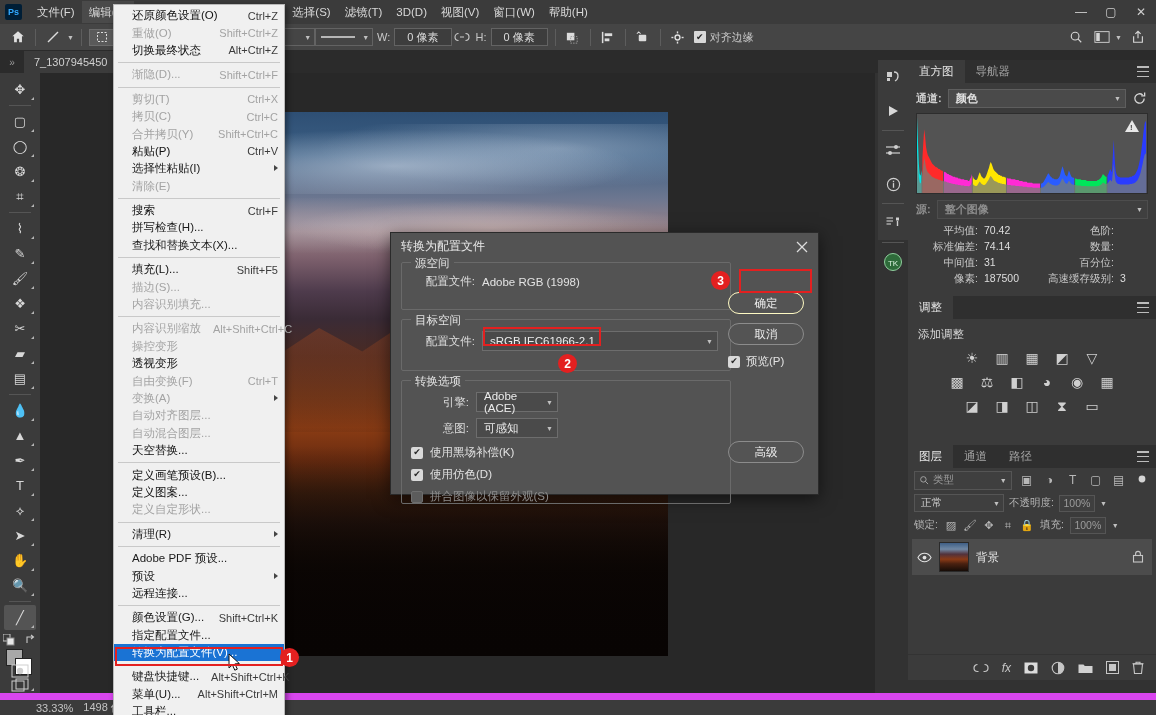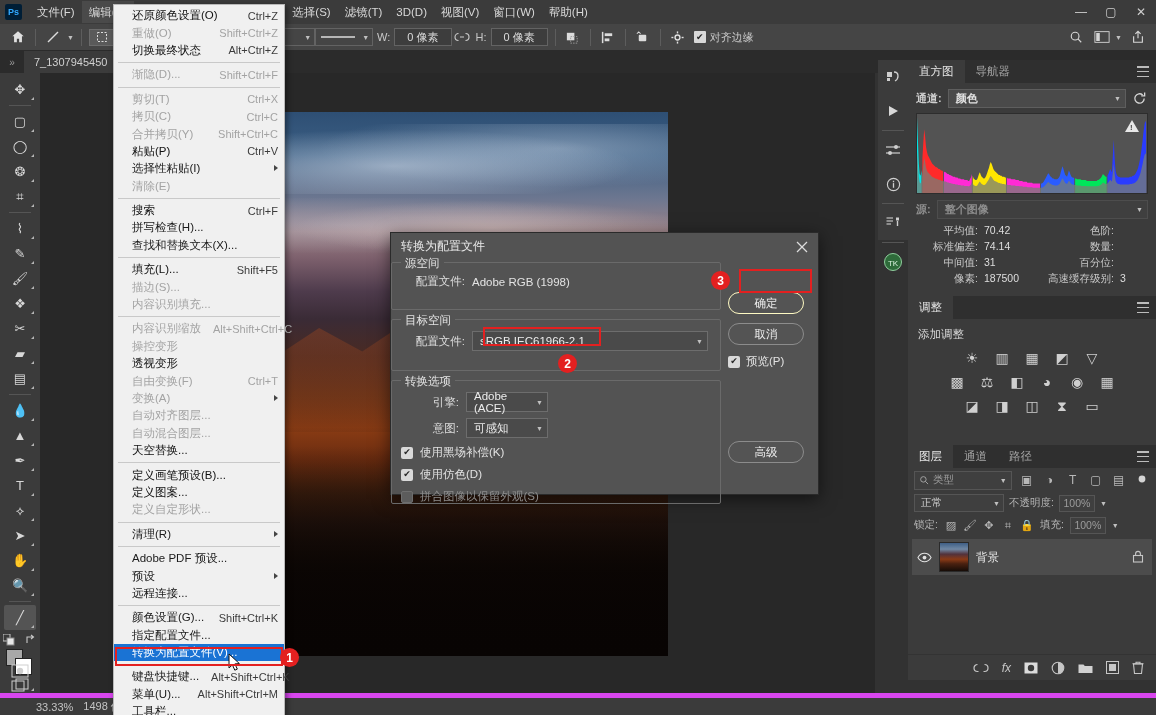--- a/index.html
+++ b/index.html
@@ -265,21 +265,21 @@
     background: #3b3b3b; display: flex; align-items: center;
     justify-content: flex-end; gap: 13px; padding-right: 12px;
     border-top: 1px solid #333;
   }
   .foot-ico { color: #c6c6c6; display: flex; align-items: center; }
 
   
   .statusbar {
     position: absolute; left: 0; bottom: 0; width: 1156px; height: 22px;
     background: #3b3b3b; display: flex; align-items: center;
-    font-size: 11px; color: #c4c4c4; border-top: 5px solid #d946ef;
+    font-size: 11px; color: #c4c4c4; border-top: 7px solid #d946ef;
   }
   .statusbar .zoom { margin-left: 36px; }
   .statusbar .dims { margin-left: 10px; }
 
   
   .dropdown {
     position: absolute; left: 113px; top: 4px; width: 172px;
     background: #f0f0f0; color: #1a1a1a;
     border: 1px solid #b9b9b9; box-shadow: 2px 2px 6px rgba(0,0,0,0.45);
     padding: 2px 0; z-index: 60;
@@ -313,21 +313,21 @@
   }
   .dlg-title {
     height: 27px; display: flex; align-items: center; padding: 0 6px 0 10px;
     font-size: 12px; color: #e8e8e8; background: #535353;
   }
   .dlg-title .t { flex: 1; }
   .dlg-close {
     width: 20px; height: 20px; display: flex; align-items: center;
     justify-content: center; color: #dcdcdc; font-size: 13px;
   }
-  .dlg-body { position: relative; padding: 2px 10px 10px 0; }
+  .dlg-body { position: relative; padding: 2px 10px 10px 10px; }
   .grp {
     border: 1px solid #6a6a6a; border-radius: 2px; position: relative;
     margin-bottom: 9px; padding: 11px 9px 9px 9px; width: 330px;
   }
   .grp > .legend {
     position: absolute; left: 9px; top: -7px; background: #535353;
     padding: 0 4px; font-size: 11.5px; color: #e4e4e4;
   }
   .fld { display: flex; align-items: center; gap: 7px; margin-bottom: 6px; }
   .fld:last-child { margin-bottom: 0; }

